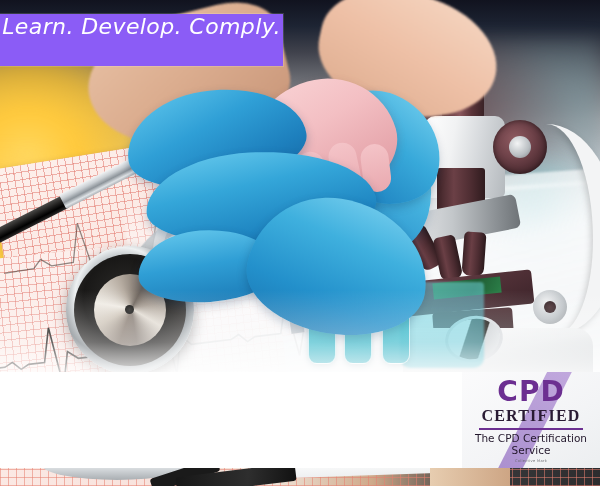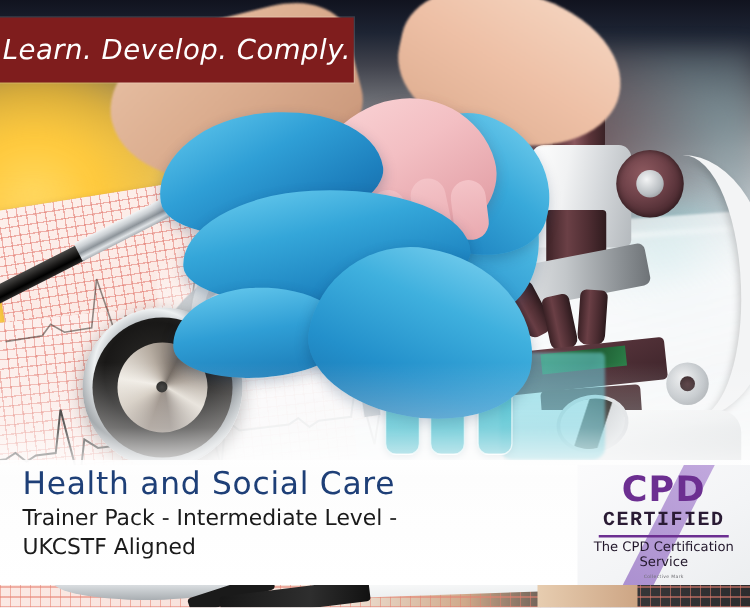--- a/index.html
+++ b/index.html
@@ -330,22 +330,22 @@
   .photo-blend{
     position:absolute;inset:0;
     background:
       linear-gradient(180deg,rgba(255,255,255,0) 78%,rgba(255,255,255,.35) 92%,rgba(255,255,255,.8) 100%);
     pointer-events:none;
   }
 
   
   .tagline-banner{
     position:absolute;left:0;top:14px;width:283px;height:52px;
-    background:#7f1d1d;
-    display:flex;align-items:center;justify-content:center;
+    background:#8b5cf6;
+    display:flex;align-items:flex-start;justify-content:center;
     box-shadow:0 0 0 1px rgba(255,255,255,.15);
   }
   .tagline-text{
     color:#ffffff;
     font-family:"DejaVu Sans",sans-serif;
     font-size:22px;font-style:italic;font-weight:400;
     letter-spacing:.4px;white-space:nowrap;
   }
 
   
@@ -386,21 +386,21 @@
     position:relative;z-index:2;
     text-align:center;margin-top:6px;
     font-family:"DejaVu Sans",sans-serif;
     font-size:28px;font-weight:700;letter-spacing:1px;
     color:#6c2f91;
     line-height:1;
   }
   .cpd-certified{
     position:relative;z-index:2;
     text-align:center;margin-top:2px;
-    font-family:Liberation Mono, monospace;
+    font-family:Liberation Serif, serif;
     font-size:16px;font-weight:700;letter-spacing:1.2px;
     color:#2a1b34;
     line-height:1;
   }
   .cpd-rule{
     position:relative;z-index:2;
     width:104px;height:2px;margin:4px auto 3px auto;
     background:#6c2f91;
   }
   .cpd-service{
@@ -542,26 +542,20 @@
       <div class="glove glove-c"></div>
     </div>
 
     <div class="photo-blend"></div>
   </div>
 
   <div class="tagline-banner">
     <span class="tagline-text">Learn. Develop. Comply.</span>
   </div>
 
-  <div class="title-panel">
-    <div class="title-text-block">
-      <h1 class="course-title">Health and Social Care</h1>
-      <p class="course-subtitle">Trainer Pack - Intermediate Level - UKCSTF Aligned</p>
-    </div>
-  </div>
 
   <div class="cpd-badge">
     <div class="cpd-swoosh"></div>
     <div class="cpd-letters">CPD</div>
     <div class="cpd-certified">CERTIFIED</div>
     <div class="cpd-rule"></div>
     <div class="cpd-service">The CPD Certification</div>
     <div class="cpd-service">Service</div>
     <div class="cpd-micro">Collective Mark</div>
   </div>

